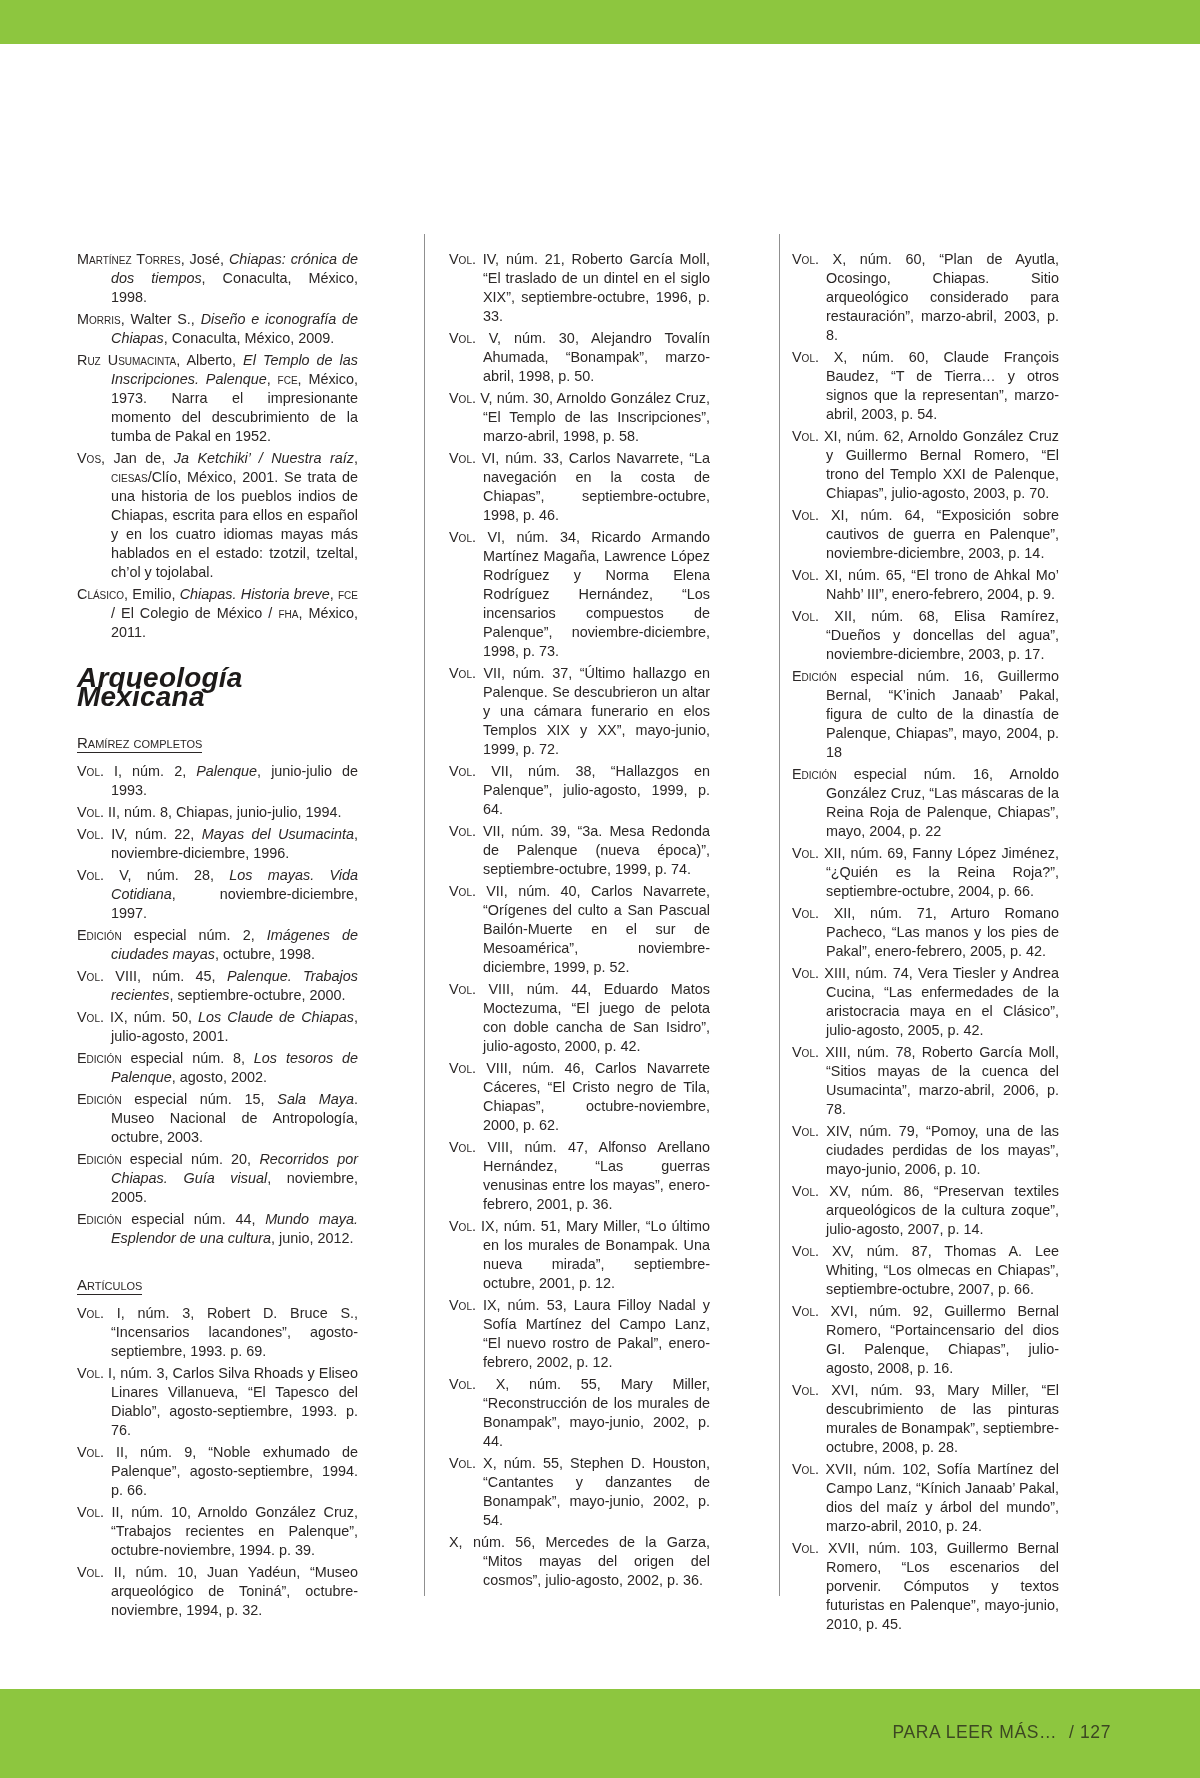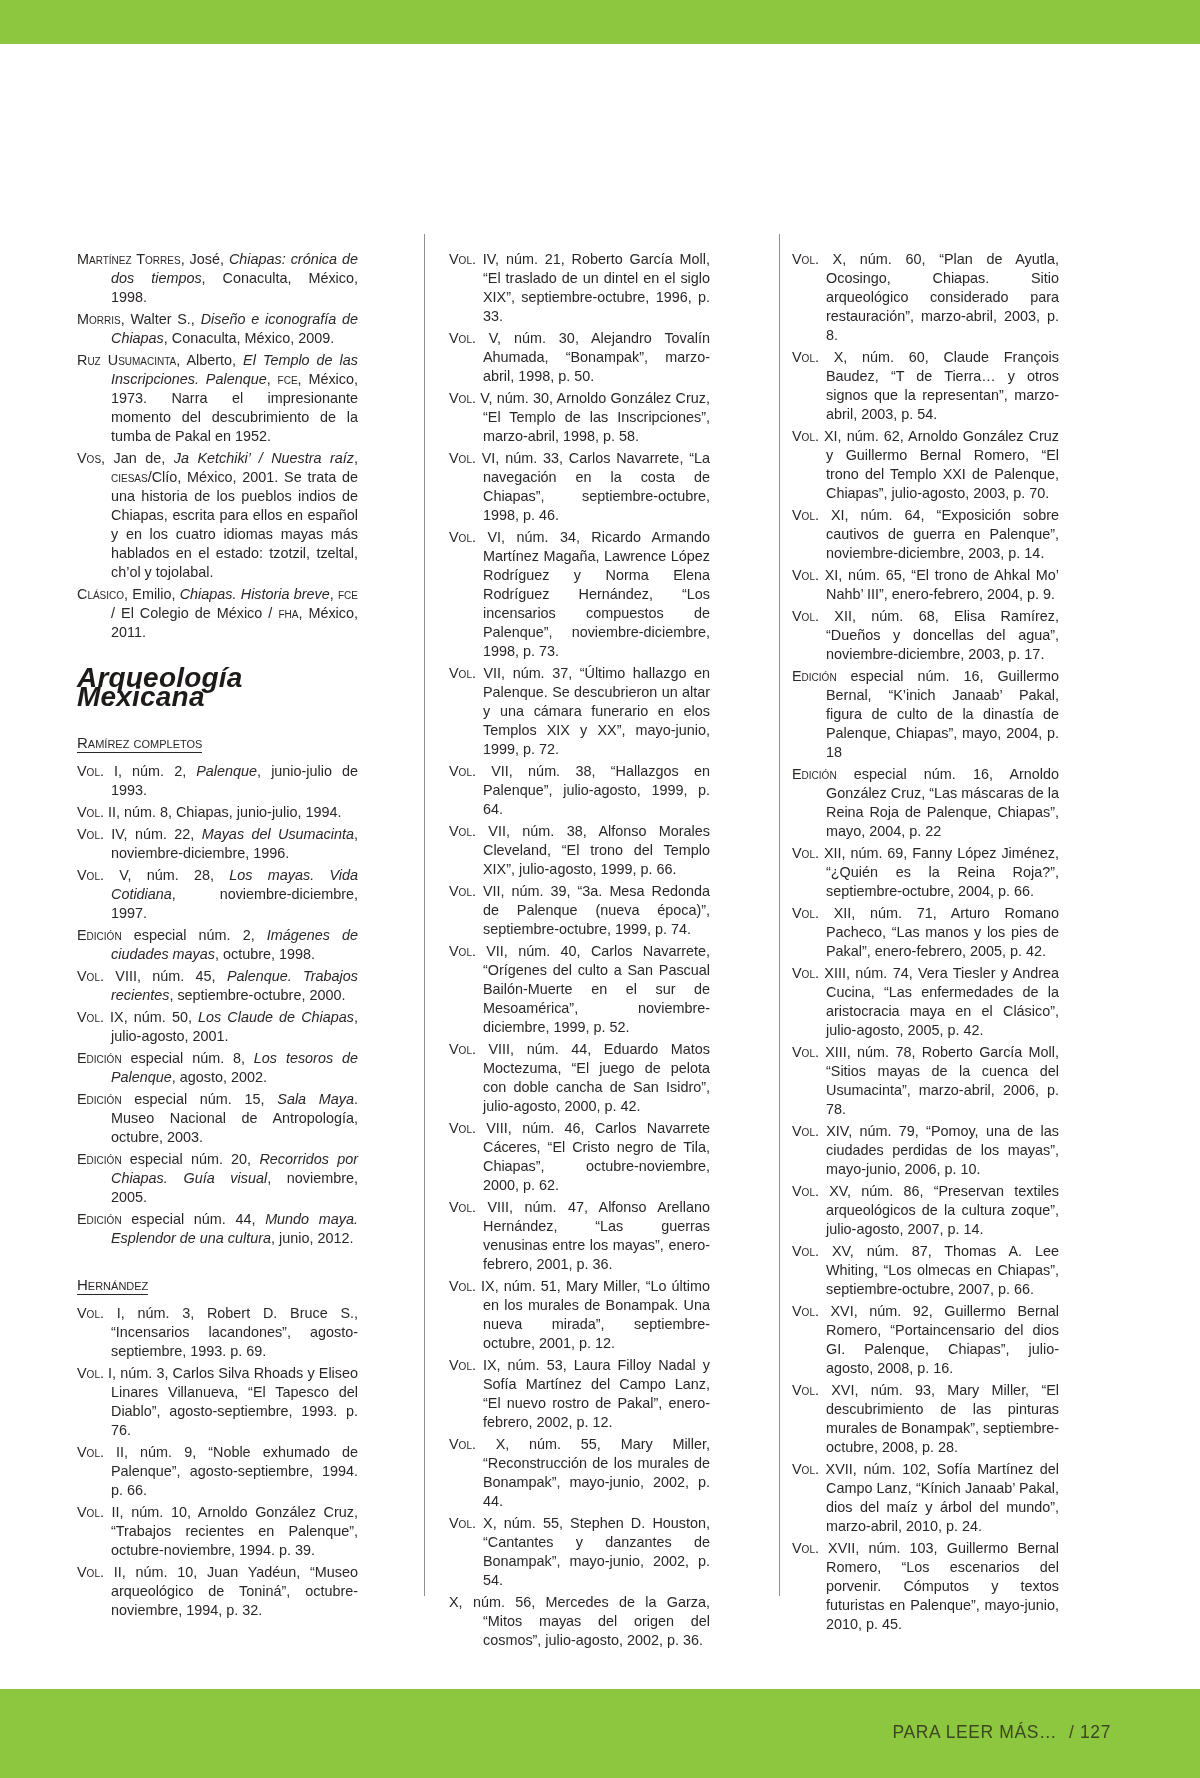--- a/index.html
+++ b/index.html
@@ -64,37 +64,36 @@
       <p class="entry"><span class="sc">Vol.</span> II, núm. 8, Chiapas, junio-julio, 1994.</p>
       <p class="entry"><span class="sc">Vol.</span> IV, núm. 22, <i>Mayas del Usumacinta</i>, noviembre-diciembre, 1996.</p>
       <p class="entry"><span class="sc">Vol.</span> V, núm. 28, <i>Los mayas. Vida Cotidiana</i>, noviembre-diciembre, 1997.</p>
       <p class="entry"><span class="sc">Edición</span> especial núm. 2, <i>Imágenes de ciudades mayas</i>, octubre, 1998.</p>
       <p class="entry"><span class="sc">Vol.</span> VIII, núm. 45, <i>Palenque. Trabajos recientes</i>, septiembre-octubre, 2000.</p>
       <p class="entry"><span class="sc">Vol.</span> IX, núm. 50, <i>Los Claude de Chiapas</i>, julio-agosto, 2001.</p>
       <p class="entry"><span class="sc">Edición</span> especial núm. 8, <i>Los tesoros de Palenque</i>, agosto, 2002.</p>
       <p class="entry"><span class="sc">Edición</span> especial núm. 15, <i>Sala Maya</i>. Museo Nacional de Antropología, octubre, 2003.</p>
       <p class="entry"><span class="sc">Edición</span> especial núm. 20, <i>Recorridos por Chiapas. Guía visual</i>, noviembre, 2005.</p>
       <p class="entry"><span class="sc">Edición</span> especial núm. 44, <i>Mundo maya. Esplendor de una cultura</i>, junio, 2012.</p>
-      <h3 class="subhead"><span class="sc u">Hernández</span></h3>
+      <h3 class="subhead"><span class="sc u">Artículos</span></h3>
       <p class="entry"><span class="sc">Vol.</span> I, núm. 3, Robert D. Bruce S., “Incensarios lacandones”, agosto-septiembre, 1993. p. 69.</p>
       <p class="entry"><span class="sc">Vol.</span> I, núm. 3, Carlos Silva Rhoads y Eliseo Linares Villanueva, “El Tapesco del Diablo”, agosto-septiembre, 1993. p. 76.</p>
       <p class="entry"><span class="sc">Vol.</span> II, núm. 9, “Noble exhumado de Palenque”, agosto-septiembre, 1994. p. 66.</p>
       <p class="entry"><span class="sc">Vol.</span> II, núm. 10, Arnoldo González Cruz, “Trabajos recientes en Palenque”, octubre-noviembre, 1994. p. 39.</p>
       <p class="entry"><span class="sc">Vol.</span> II, núm. 10, Juan Yadéun, “Museo arqueológico de Toniná”, octubre-noviembre, 1994, p. 32.</p>
     </div>
   <div class="divider divider-1"></div>
   <div class="col col-2" id="col-1">
       <p class="entry"><span class="sc">Vol.</span> IV, núm. 21, Roberto García Moll, “El traslado de un dintel en el siglo XIX”, septiembre-octubre, 1996, p. 33.</p>
       <p class="entry"><span class="sc">Vol.</span> V, núm. 30, Alejandro Tovalín Ahumada, “Bonampak”, marzo-abril, 1998, p. 50.</p>
       <p class="entry"><span class="sc">Vol.</span> V, núm. 30, Arnoldo González Cruz, “El Templo de las Inscripciones”, marzo-abril, 1998, p. 58.</p>
       <p class="entry"><span class="sc">Vol.</span> VI, núm. 33, Carlos Navarrete, “La navegación en la costa de Chiapas”, septiembre-octubre, 1998, p. 46.</p>
       <p class="entry"><span class="sc">Vol.</span> VI, núm. 34, Ricardo Armando Martínez Magaña, Lawrence López Rodríguez y Norma Elena Rodríguez Hernández, “Los incensarios compuestos de Palenque”, noviembre-diciembre, 1998, p. 73.</p>
       <p class="entry"><span class="sc">Vol.</span> VII, núm. 37, “Último hallazgo en Palenque. Se descubrieron un altar y una cámara funerario en elos Templos XIX y XX”, mayo-junio, 1999, p. 72.</p>
       <p class="entry"><span class="sc">Vol.</span> VII, núm. 38, “Hallazgos en Palenque”, julio-agosto, 1999, p. 64.</p>
-      <p class="entry"><span class="sc">Vol.</span> VII, núm. 38, Alfonso Morales Cleveland, “El trono del Templo XIX”, julio-agosto, 1999, p. 66.</p>
       <p class="entry"><span class="sc">Vol.</span> VII, núm. 39, “3a. Mesa Redonda de Palenque (nueva época)”, septiembre-octubre, 1999, p. 74.</p>
       <p class="entry"><span class="sc">Vol.</span> VII, núm. 40, Carlos Navarrete, “Orígenes del culto a San Pascual Bailón-Muerte en el sur de Mesoamérica”, noviembre-diciembre, 1999, p. 52.</p>
       <p class="entry"><span class="sc">Vol.</span> VIII, núm. 44, Eduardo Matos Moctezuma, “El juego de pelota con doble cancha de San Isidro”, julio-agosto, 2000, p. 42.</p>
       <p class="entry"><span class="sc">Vol.</span> VIII, núm. 46, Carlos Navarrete Cáceres, “El Cristo negro de Tila, Chiapas”, octubre-noviembre, 2000, p. 62.</p>
       <p class="entry"><span class="sc">Vol.</span> VIII, núm. 47, Alfonso Arellano Hernández, “Las guerras venusinas entre los mayas”, enero-febrero, 2001, p. 36.</p>
       <p class="entry"><span class="sc">Vol.</span> IX, núm. 51, Mary Miller, “Lo último en los murales de Bonampak. Una nueva mirada”, septiembre-octubre, 2001, p. 12.</p>
       <p class="entry"><span class="sc">Vol.</span> IX, núm. 53, Laura Filloy Nadal y Sofía Martínez del Campo Lanz, “El nuevo rostro de Pakal”, enero-febrero, 2002, p. 12.</p>
       <p class="entry"><span class="sc">Vol.</span> X, núm. 55, Mary Miller, “Reconstrucción de los murales de Bonampak”, mayo-junio, 2002, p. 44.</p>
       <p class="entry"><span class="sc">Vol.</span> X, núm. 55, Stephen D. Houston, “Cantantes y danzantes de Bonampak”, mayo-junio, 2002, p. 54.</p>
       <p class="entry"> X, núm. 56, Mercedes de la Garza, “Mitos mayas del origen del cosmos”, julio-agosto, 2002, p. 36.</p>

